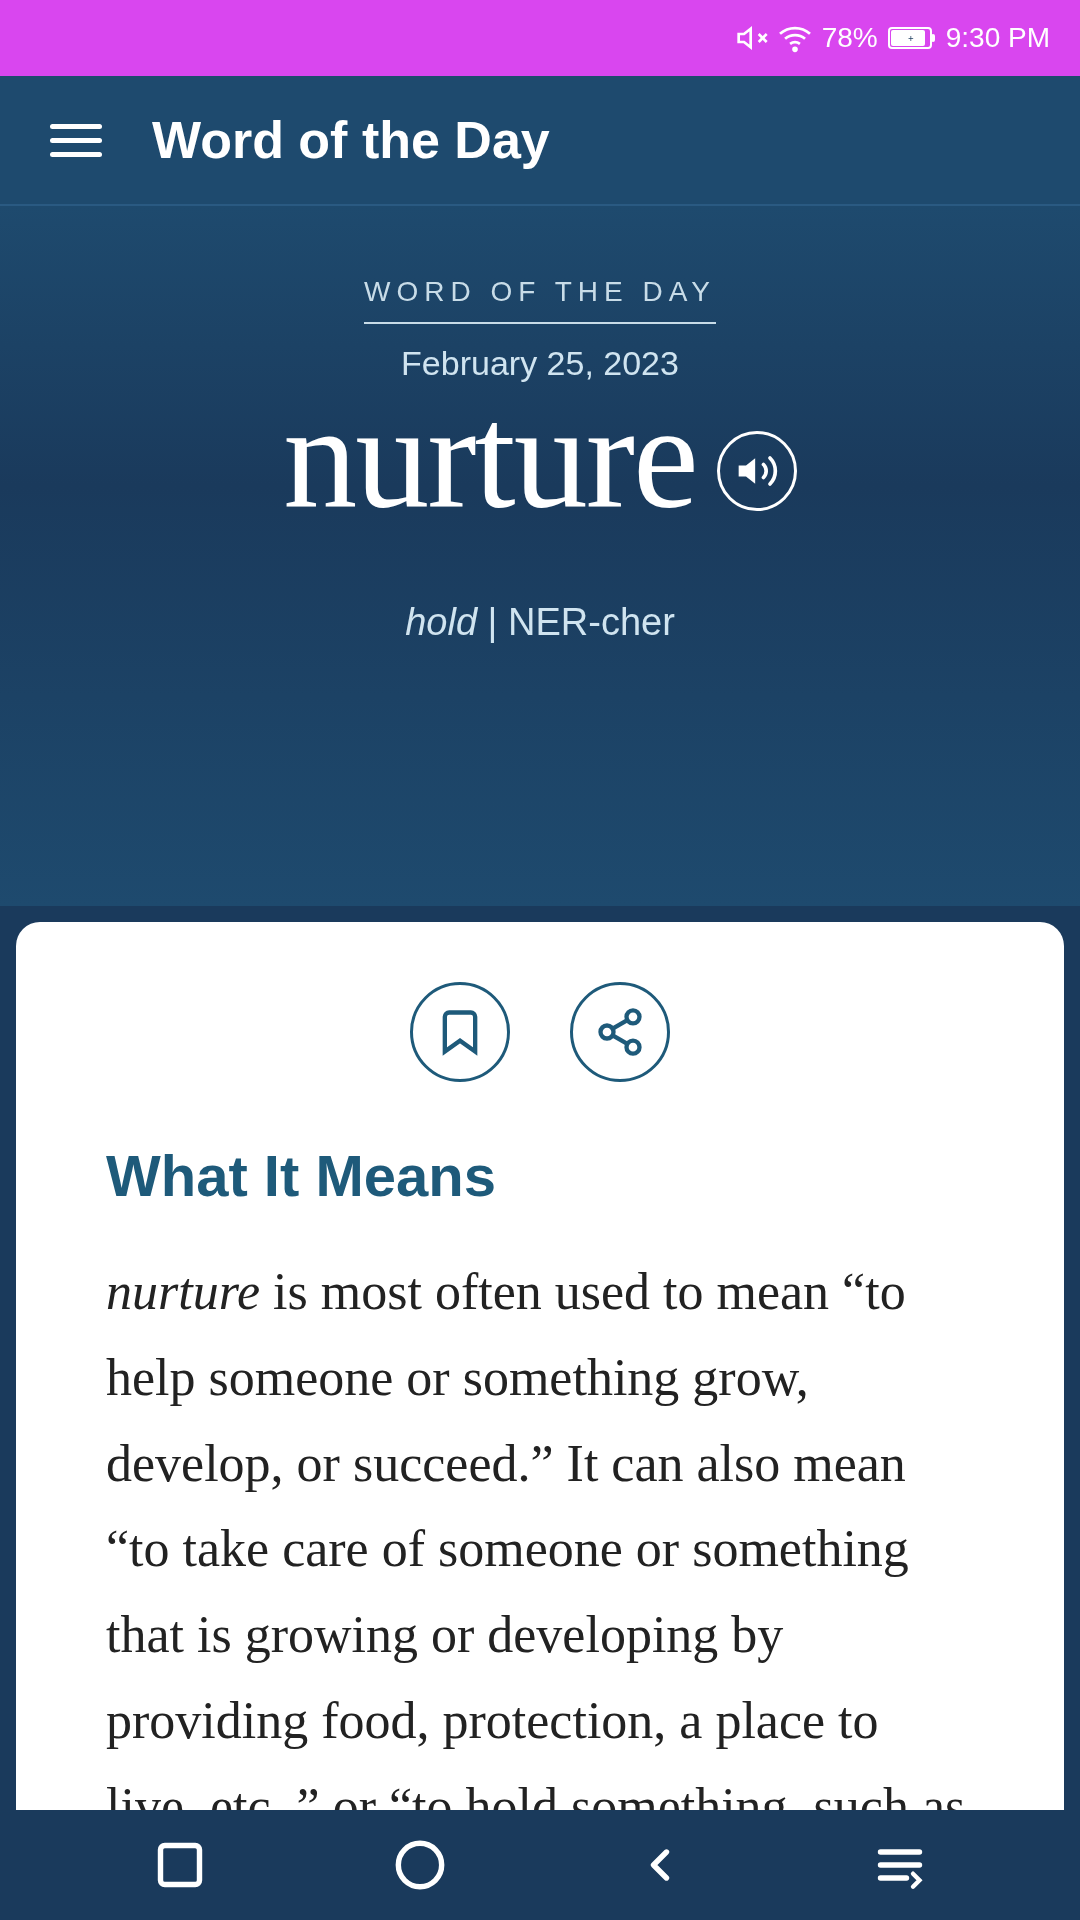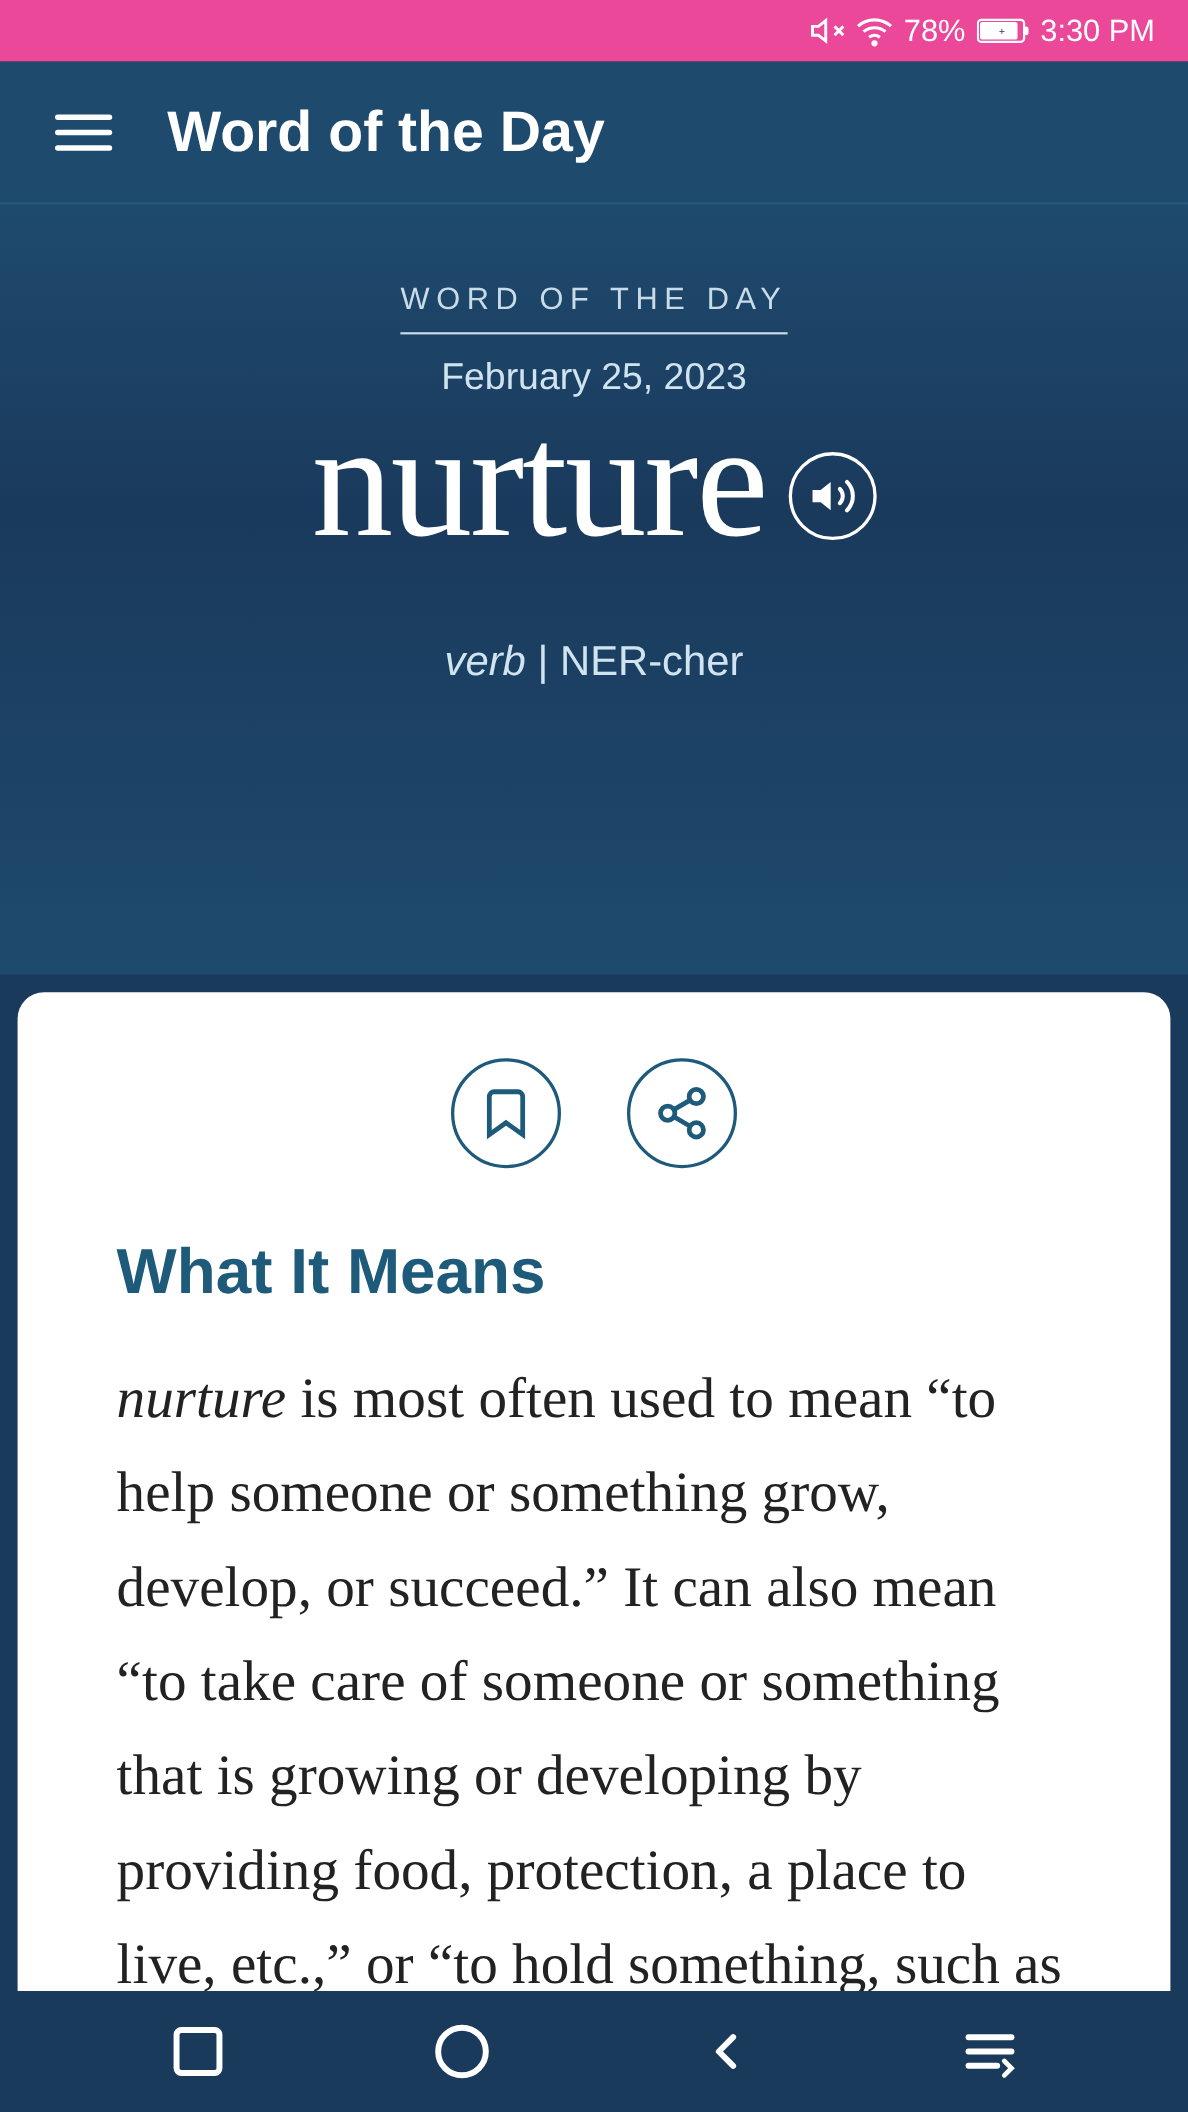--- a/index.html
+++ b/index.html
@@ -13,22 +13,22 @@
       width: 1080px;
       min-height: 1920px;
       font-family: Georgia, 'Times New Roman', serif;
       background: #1a3a5c;
       display: flex;
       flex-direction: column;
     }
 
     
     .status-bar {
-      background: #ec4899;
-      height: 56px;
+      background: #d946ef;
+      height: 76px;
       display: flex;
       align-items: center;
       justify-content: flex-end;
       padding: 0 30px;
       gap: 14px;
     }
 
     .status-icons {
       display: flex;
       align-items: center;
@@ -252,21 +252,21 @@
       <circle cx="12" cy="20" r="1" fill="white"></circle>
     </svg>
 
     <span class="status-text">78%</span>
     <svg width="48" height="28" viewBox="0 0 48 28">
       <rect x="1" y="4" width="42" height="20" rx="3" fill="none" stroke="white" stroke-width="2"></rect>
       <rect x="3" y="6" width="34" height="16" rx="2" fill="white"></rect>
       <rect x="43" y="10" width="4" height="8" rx="2" fill="white"></rect>
       <text x="20" y="18" fill="#1a3a5c" font-size="10" font-weight="bold">+</text>
     </svg>
-    <span class="status-text">3:30 PM</span>
+    <span class="status-text">9:30 PM</span>
   </div>
 </div>
 
 <div class="app-bar">
   <div class="hamburger-icon">
     <span></span>
     <span></span>
     <span></span>
   </div>
   <span class="app-bar-title">Word of the Day</span>
@@ -281,21 +281,21 @@
     <div class="speaker-icon">
       <svg viewBox="0 0 24 24">
         <polygon points="11,5 6,9 2,9 2,15 6,15 11,19" fill="white"></polygon>
         <path d="M15.54 8.46a5 5 0 0 1 0 7.07" stroke="white" stroke-width="2" fill="none" stroke-linecap="round"></path>
         <path d="M19.07 4.93a10 10 0 0 1 0 14.14" stroke="white" stroke-width="2" fill="none" stroke-linecap="round"></path>
       </svg>
     </div>
   </div>
 
   <div class="pronunciation">
-    <em>verb</em>
+    <em>hold</em>
     <span> | </span>
     <span>NER-cher</span>
   </div>
 </div>
 
 <div class="content-card">
   <div class="card-icons-row">
 
     <div class="circle-icon-btn">
       <svg viewBox="0 0 24 24" stroke="#1e5a7a" fill="none" stroke-width="2">

